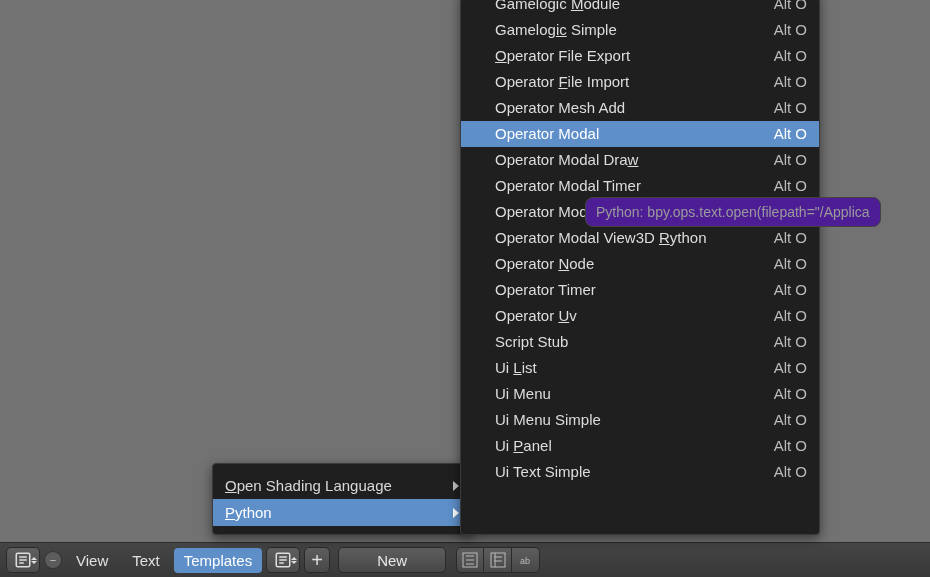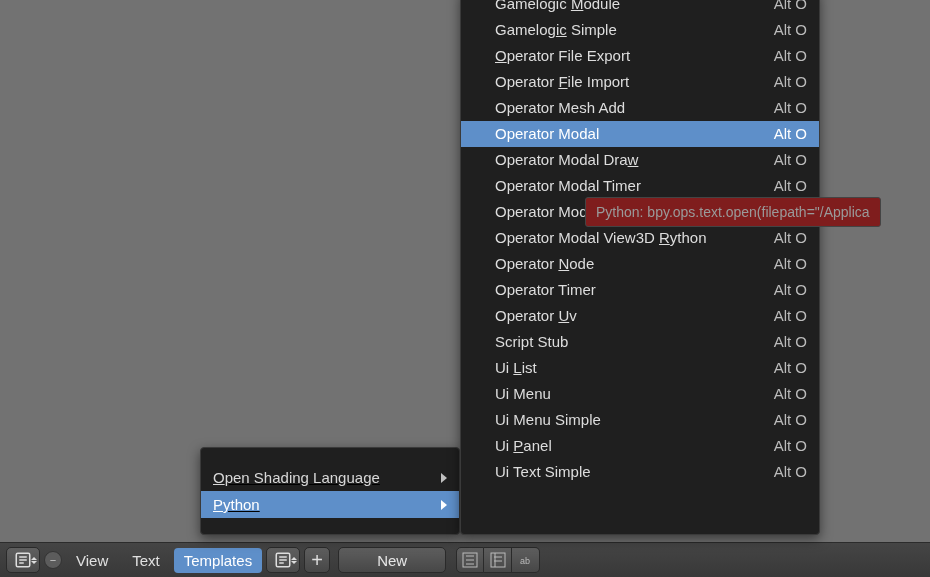--- a/index.html
+++ b/index.html
@@ -48,36 +48,36 @@
   .toggle-group .tg:first-child{border-radius:5px 0 0 5px;}
   .toggle-group .tg:last-child{border-radius:0 5px 5px 0;}
   .toggle-group .tg:not(:first-child){border-left:none;}
   .submenu {
     position:absolute;
     background:#1f1f1f;
     border:1px solid #3a3a3a;
     border-radius:4px;
     box-shadow:0 4px 12px rgba(0,0,0,.5);
   }
-  .submenu1{bottom:42px;left:200px;width:260px;padding:16px 0;text-decoration:underline;}
+  .submenu1{bottom:42px;left:212px;width:260px;padding:8px 0;}
   .menu-row{display:flex;align-items:center;justify-content:space-between;padding:5px 12px;color:#d8d8d8;}
   .menu-row.hov{background:#5e8fc9;color:#fff;gap:36px;}
   .menu-row .arrow{width:0;height:0;border-top:5px solid transparent;border-bottom:5px solid transparent;border-left:6px solid #c0c0c0;}
   .menu-row.hov .arrow{border-left-color:#fff;}
   .underline{text-decoration:underline;text-decoration-thickness:1px;}
   .submenu2{bottom:42px;left:460px;width:360px;padding:0;top:-10px;}
   .sm2-inner{max-height:600px;}
   .item-row{display:flex;align-items:center;justify-content:space-between;padding:4px 12px 5px 34px;color:#ddd;}
   .item-row.hov{background:#5e8fc9;color:#fff;}
   .item-row .sc{color:#bbb;}
   .item-row.hov .sc{color:#fff;}
   .tooltip{
     position:absolute;top:197px;left:585px;
-    background:#7f1d1d;color:#9a9a9a;
-    padding:6px 10px;border-radius:3px;
+    background:#4c1d95;color:#9a9a9a;
+    padding:6px 10px;border-radius:8px;
     font-size:14px;border:1px solid #444;
     overflow: hidden;
     max-width: 345px;
     white-space: nowrap;
   }
 </style>
 </head>
 <body>
 
 <div class="bottom-bar">

